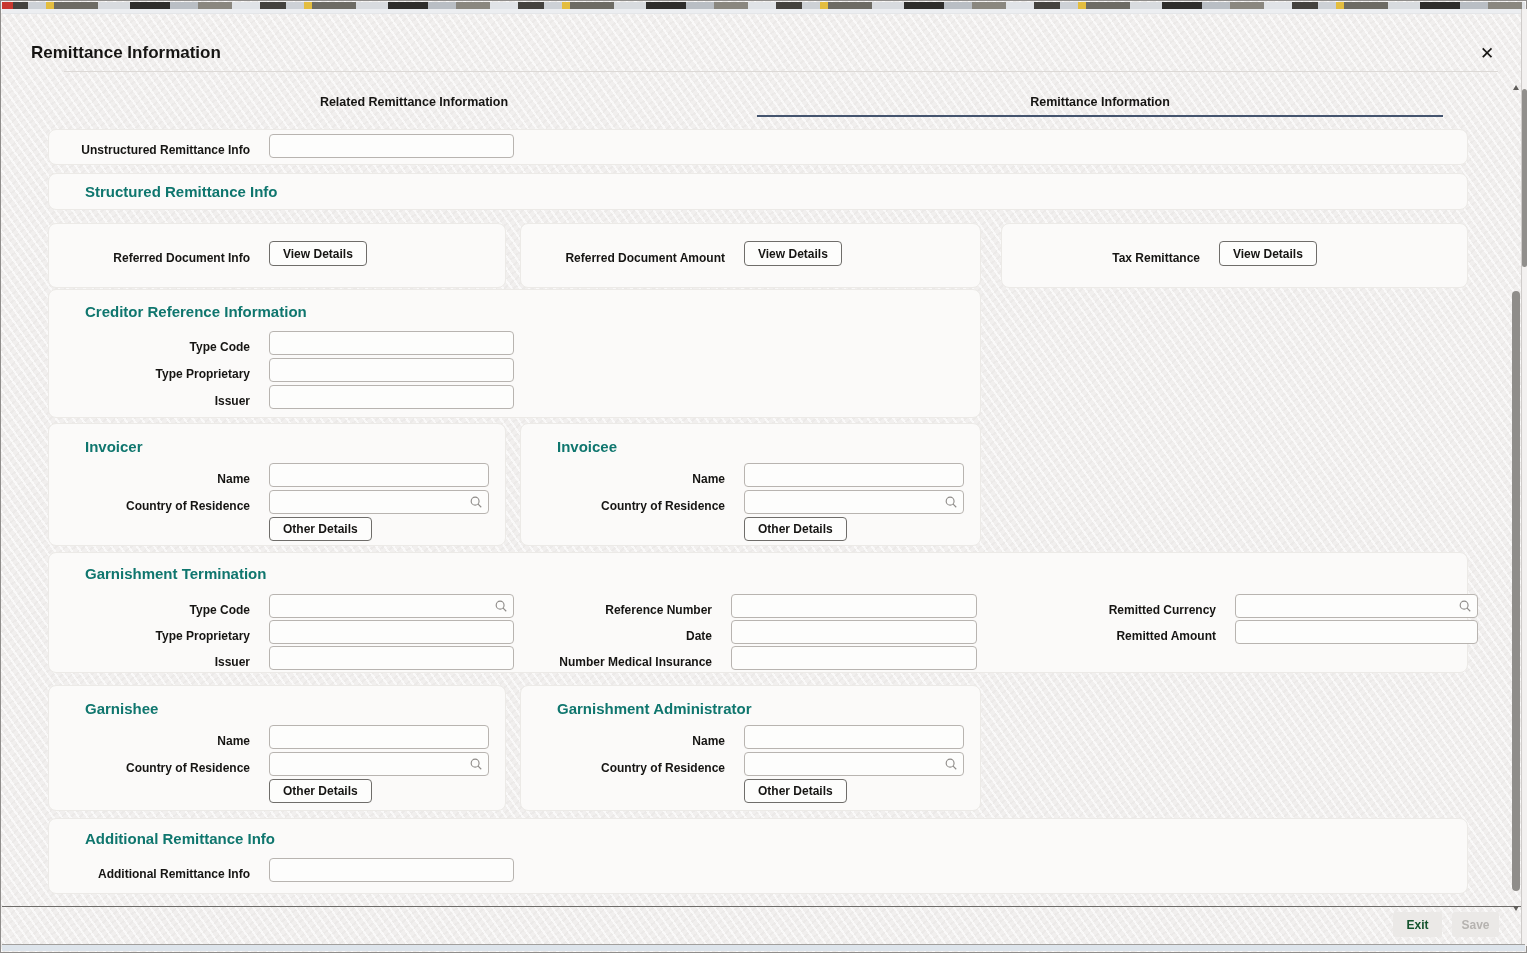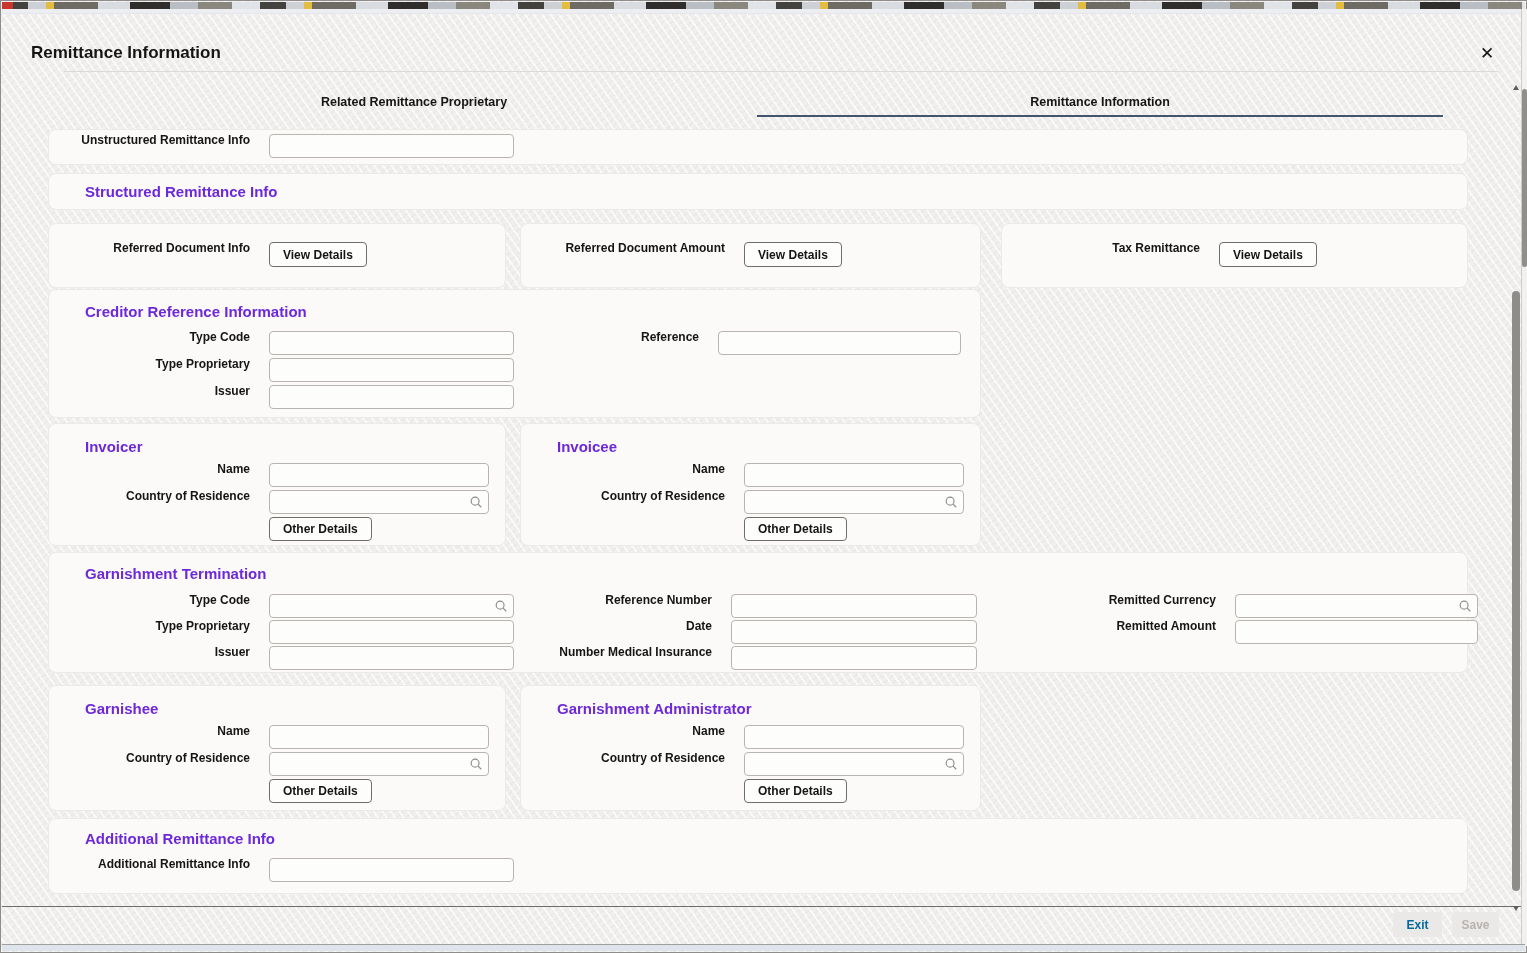--- a/index.html
+++ b/index.html
@@ -25,23 +25,23 @@
   #title-divider{position:absolute;left:63px;top:70px;width:1434px;border-top:1px solid #dcd9d6}
 
   
   #tabs{position:absolute;left:70px;top:87px;width:1372px;height:29px;display:flex}
   .tab{flex:1;display:flex;align-items:center;justify-content:center;font-size:12.5px;font-weight:700;
     color:#161513;cursor:pointer;border-bottom:2px solid transparent}
   .tab.active{border-bottom:2px solid #44546e}
 
   
   .card{position:absolute;background:#fbfaf9;border:1px solid #eceae7;border-radius:8px}
-  .ctitle{position:absolute;left:36px;font-size:15px;font-weight:700;color:#6d28d9}
-
-  .field{display:flex;align-items:flex-start;height:24px;margin-bottom:3px}
+  .ctitle{position:absolute;left:36px;font-size:15px;font-weight:700;color:#0f766e}
+
+  .field{display:flex;align-items:flex-end;height:24px;margin-bottom:3px}
   .lbl{font-size:12px;font-weight:600;color:#161513;text-align:right;flex:none;line-height:1.15}
   .inpw{position:relative;margin-left:19px;flex:none}
   .inp{width:100%;height:24px;border:1px solid #b8b4b0;border-radius:4px;background:#fdfdfc;
     padding:0 8px;font:12px "Liberation Sans",sans-serif;color:#161513;outline:none}
   .search .inp{padding-right:24px}
   .mag{position:absolute;right:6px;top:5px;cursor:pointer}
 
   .w201{width:201px}.w204{width:204px}.w198{width:198px}.w180{width:180px}.w193{width:193px}.w190{width:190px}
   .i245{width:245px}.i243{width:243px}.i246{width:246px}.i220{width:220px}
 
@@ -74,21 +74,21 @@
   #card-garnish .field{margin-bottom:2px}
   #card-garnishee{left:47px;top:684px;width:458px;height:126px}
   #card-garnadmin{left:519px;top:684px;width:461px;height:126px}
   #card-additional{left:47px;top:817px;width:1420px;height:76px}
   #card-additional .ctitle{top:11px}
   #card-additional .rows{position:absolute;left:0;top:39px}
 
   
   #footer-line{position:absolute;left:1px;right:1px;top:905px;border-top:1px solid #6f6d6a}
   #btn-exit{position:absolute;left:1392px;top:911px;width:49px;height:25px;border:none;border-radius:3px;
-    background:#ebe9e7;font:700 12px "Liberation Sans",sans-serif;color:#0369a1;cursor:pointer}
+    background:#ebe9e7;font:700 12px "Liberation Sans",sans-serif;color:#14532d;cursor:pointer}
   #btn-save{position:absolute;left:1451px;top:911px;width:47px;height:25px;border:none;border-radius:3px;
     background:#ebe9e7;font:700 12px "Liberation Sans",sans-serif;color:#b6b3b0;cursor:default}
 
   
   #sb-outer{position:absolute;left:1520px;top:8px;width:6px;height:937px;background:#f3f1f0;border-left:1px solid #cfccca}
   #sb-outer .thumb{position:absolute;left:0;right:0;top:80px;height:178px;background:#918f8c;border-radius:3px}
   #sb-inner{position:absolute;left:1511px;top:84px;width:9px;height:826px}
   #sb-inner .arrow-up{position:absolute;left:1px;top:0;width:0;height:0;border-left:3.5px solid transparent;border-right:3.5px solid transparent;border-bottom:5px solid #5f5d5a}
   #sb-inner .arrow-down{position:absolute;left:1px;bottom:0;width:0;height:0;border-left:3.5px solid transparent;border-right:3.5px solid transparent;border-top:5px solid #5f5d5a}
   #sb-inner .thumb{position:absolute;left:0;top:206px;width:8px;height:600px;background:#8f8d8a;border-radius:4px}
@@ -101,21 +101,21 @@
   <div id="top-strip">
     <div class="red"></div>
   </div>
   <div id="top-band"></div>
 
   <div id="modal-title">Remittance Information</div>
   <button id="close-btn">✕</button>
   <div id="title-divider"></div>
 
   <div id="tabs">
-    <div class="tab">Related Remittance Proprietary</div>
+    <div class="tab">Related Remittance Information</div>
     <div class="tab active">Remittance Information</div>
   </div>
 
   <div class="card" id="card-unstructured">
     <div class="field">
       <label class="lbl w201">Unstructured Remittance Info</label>
       <span class="inpw i245"><input class="inp" value="" style=""></span>
     </div>
   </div>
 
@@ -151,26 +151,20 @@
       </div>
       <div class="field">
         <label class="lbl w201">Type Proprietary</label>
         <span class="inpw i245"><input class="inp" value="" style=""></span>
       </div>
       <div class="field">
         <label class="lbl w201">Issuer</label>
         <span class="inpw i245"><input class="inp" value="" style=""></span>
       </div>
     </div>
-    <div class="col-right">
-      <div class="field">
-        <label class="lbl w180">Reference</label>
-        <span class="inpw i243"><input class="inp" value="" style=""></span>
-      </div>
-    </div>
   </div>
 
   <div class="card person-card" id="card-invoicer">
     <div class="ctitle">Invoicer</div>
     <div class="rows">
       <div class="field">
         <label class="lbl w201">Name</label>
         <span class="inpw i220"><input class="inp" value="" style=""></span>
       </div>
       <div class="field">

